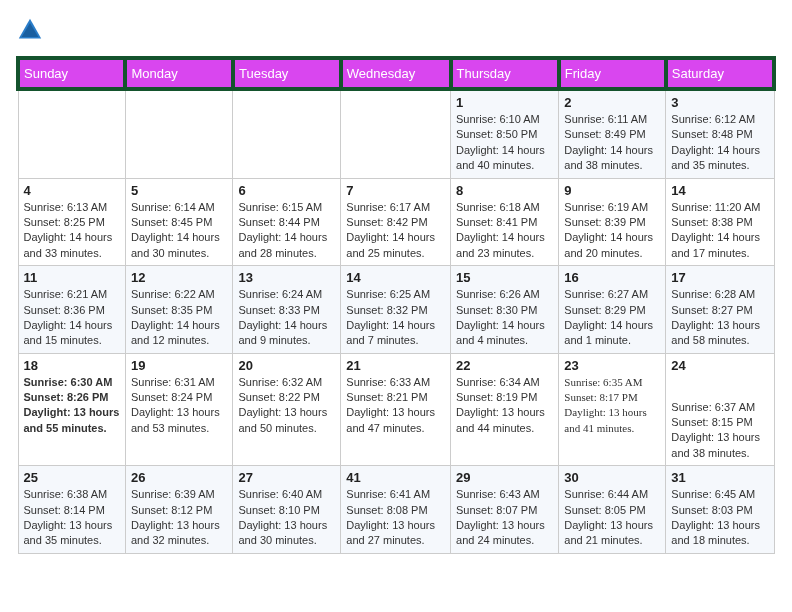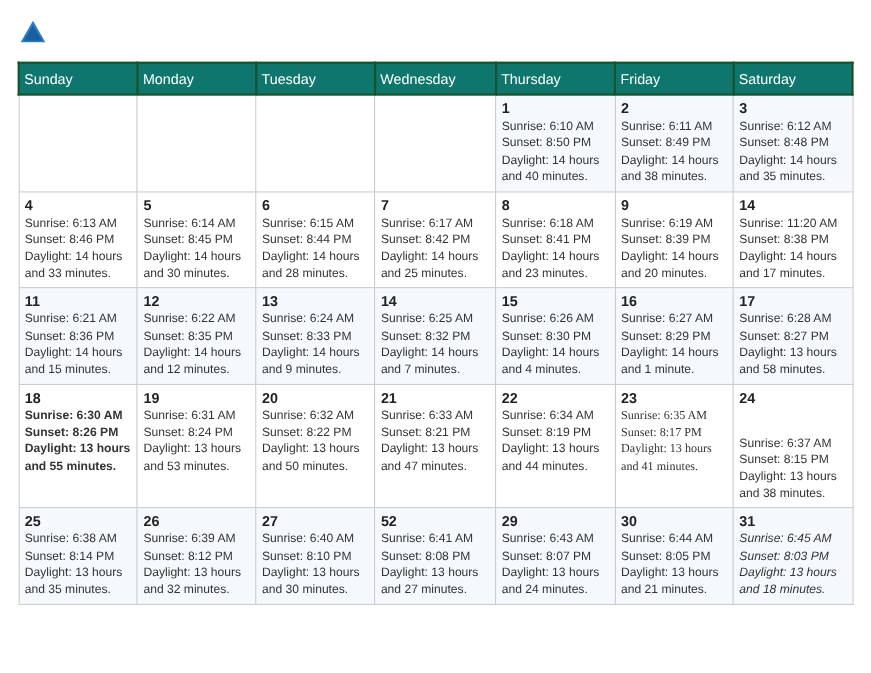--- a/index.html
+++ b/index.html
@@ -43,27 +43,27 @@
     .location {
       font-size: 16px;
       color: #444;
     }
     table {
       width: 100%;
       border-collapse: collapse;
       font-size: 11px;
     }
     thead tr th {
-      background-color: #0f766e;
+      background-color: #d946ef;
       color: #fff;
       padding: 6px 4px;
       text-align: left;
       font-size: 13px;
       font-weight: normal;
-      border: 2px solid #14532d;
+      border: 4px solid #14532d;
     }
     tbody tr td {
       border: 1px solid #ccc;
       vertical-align: top;
       padding: 4px 5px;
       width: 113px;
       height: 80px;
       background: #fff;
     }
     tbody tr:nth-child(odd) td {
@@ -145,21 +145,21 @@
           <div class="day-info" style="white-space: pre-line;">Sunrise: 6:12 AM
 Sunset: 8:48 PM
 Daylight: 14 hours
 and 35 minutes.</div>
         </td>
       </tr>
       <tr>
         <td>
           <span class="day-number">4</span>
           <div class="day-info" style="white-space: pre-line;">Sunrise: 6:13 AM
-Sunset: 8:46 PM
+Sunset: 8:25 PM
 Daylight: 14 hours
 and 33 minutes.</div>
         </td>
         <td>
           <span class="day-number">5</span>
           <div class="day-info" style="white-space: pre-line;">Sunrise: 6:14 AM
 Sunset: 8:45 PM
 Daylight: 14 hours
 and 30 minutes.</div>
         </td>
@@ -317,21 +317,21 @@
 and 32 minutes.</div>
         </td>
         <td>
           <span class="day-number">27</span>
           <div class="day-info" style="white-space: pre-line;">Sunrise: 6:40 AM
 Sunset: 8:10 PM
 Daylight: 13 hours
 and 30 minutes.</div>
         </td>
         <td>
-          <span class="day-number">52</span>
+          <span class="day-number">41</span>
           <div class="day-info" style="white-space: pre-line;">Sunrise: 6:41 AM
 Sunset: 8:08 PM
 Daylight: 13 hours
 and 27 minutes.</div>
         </td>
         <td>
           <span class="day-number">29</span>
           <div class="day-info" style="white-space: pre-line;">Sunrise: 6:43 AM
 Sunset: 8:07 PM
 Daylight: 13 hours
@@ -339,20 +339,20 @@
         </td>
         <td>
           <span class="day-number">30</span>
           <div class="day-info" style="white-space: pre-line;">Sunrise: 6:44 AM
 Sunset: 8:05 PM
 Daylight: 13 hours
 and 21 minutes.</div>
         </td>
         <td>
           <span class="day-number">31</span>
-          <div class="day-info" style="white-space: pre-line; font-style: italic;">Sunrise: 6:45 AM
+          <div class="day-info" style="white-space: pre-line;">Sunrise: 6:45 AM
 Sunset: 8:03 PM
 Daylight: 13 hours
 and 18 minutes.</div>
         </td>
       </tr>
     </tbody>
 </table>
 
 </body></html>

